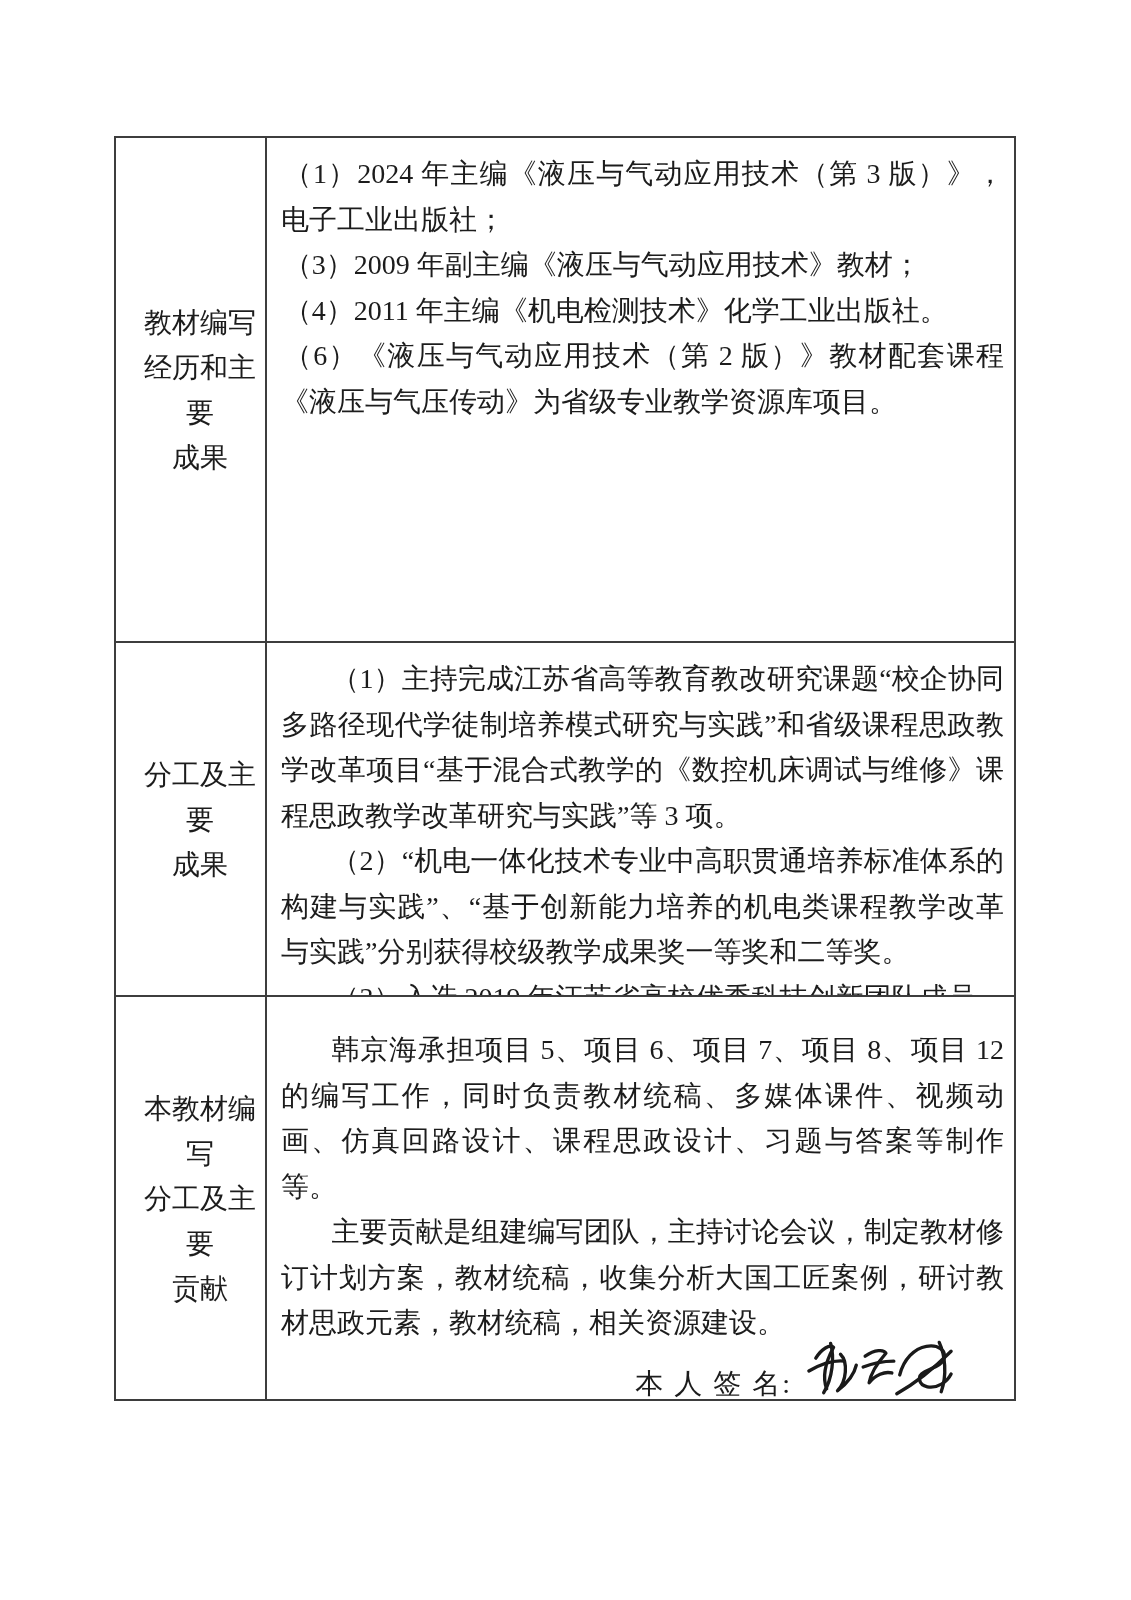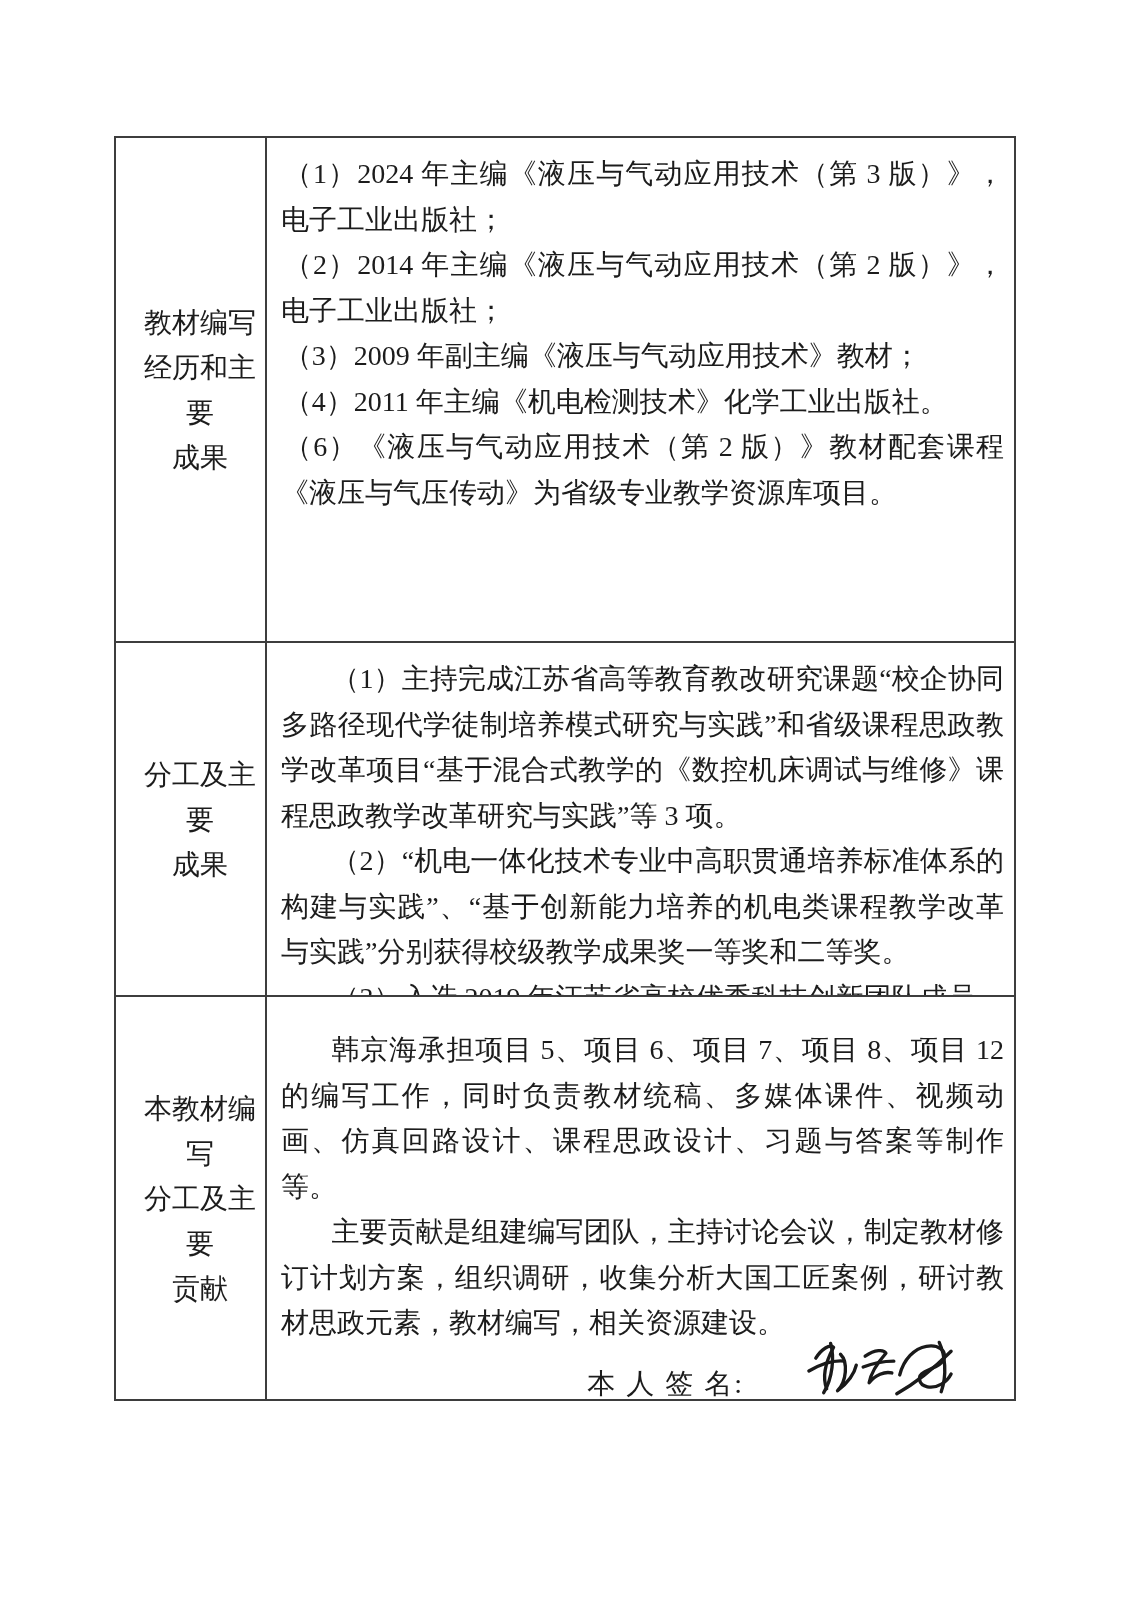--- a/index.html
+++ b/index.html
@@ -53,21 +53,20 @@
   .r3 .content-cell{padding-top:30px;}
   .para{text-indent:0.1em;}
   .content-cell.indented .para{text-indent:1.8em;}
   .sign-row{
     display:flex;
     justify-content:flex-end;
     align-items:center;
     padding-right:46px;
     height:60px;
     margin-top:8px;
-    gap:48px;
   }
   .sign-label{
     font-size:28px;
     letter-spacing:2px;
     white-space:pre;
   }
   .sign-svg{
     width:158px;
     height:86px;
     margin-left:8px;
@@ -79,21 +78,20 @@
 <body>
 
 <div class="doc-table">
 
   <div class="t-row r1">
     <div class="label-cell">教材编写
 经历和主要
 成果</div>
     <div class="content-cell">
         <p class="para">（1）2024 年主编《液压与气动应用技术（第 3 版）》，电子工业出版社；</p>
-        <p class="para">（2）2014 年主编《液压与气动应用技术（第 2 版）》，电子工业出版社；</p>
         <p class="para">（3）2009 年副主编《液压与气动应用技术》教材；</p>
         <p class="para">（4）2011 年主编《机电检测技术》化学工业出版社。</p>
         <p class="para">（6）《液压与气动应用技术（第 2 版）》教材配套课程《液压与气压传动》为省级专业教学资源库项目。</p>
       </div>
   </div>
 
   <div class="t-row r2">
     <div class="label-cell">分工及主要
 成果</div>
     <div class="content-cell indented">
@@ -103,21 +101,21 @@
       </div>
   </div>
 
   <div class="t-row r3">
     <div class="label-cell">本教材编写
 分工及主要
 贡献</div>
     <div class="content-cell indented">
       <div>
           <p class="para">韩京海承担项目 5、项目 6、项目 7、项目 8、项目 12 的编写工作，同时负责教材统稿、多媒体课件、视频动画、仿真回路设计、课程思政设计、习题与答案等制作等。</p>
-          <p class="para">主要贡献是组建编写团队，主持讨论会议，制定教材修订计划方案，组织调研，收集分析大国工匠案例，研讨教材思政元素，教材编写，相关资源建设。</p>
+          <p class="para">主要贡献是组建编写团队，主持讨论会议，制定教材修订计划方案，教材统稿，收集分析大国工匠案例，研讨教材思政元素，教材统稿，相关资源建设。</p>
         </div>
       <div class="sign-row">
         <span class="sign-label">本 人 签 名:</span>
         <svg class="sign-svg" viewBox="0 0 160 84" fill="none" xmlns="http://www.w3.org/2000/svg">
           <g stroke="#1a1a1a" stroke-width="3.4" stroke-linecap="round" stroke-linejoin="round">
             <path d="M16 28 C22 18 30 14 34 17 C27 30 22 46 27 59"></path>
             <path d="M9 41 C21 34 35 30 45 31"></path>
             <path d="M31 13 C35 27 33 48 24 63"></path>
             <path d="M41 24 C49 32 47 52 38 61 C47 54 55 44 57 35"></path>
             <path d="M66 26 C76 19 85 19 87 23 C80 31 72 41 70 53 C76 45 86 41 93 43"></path>

